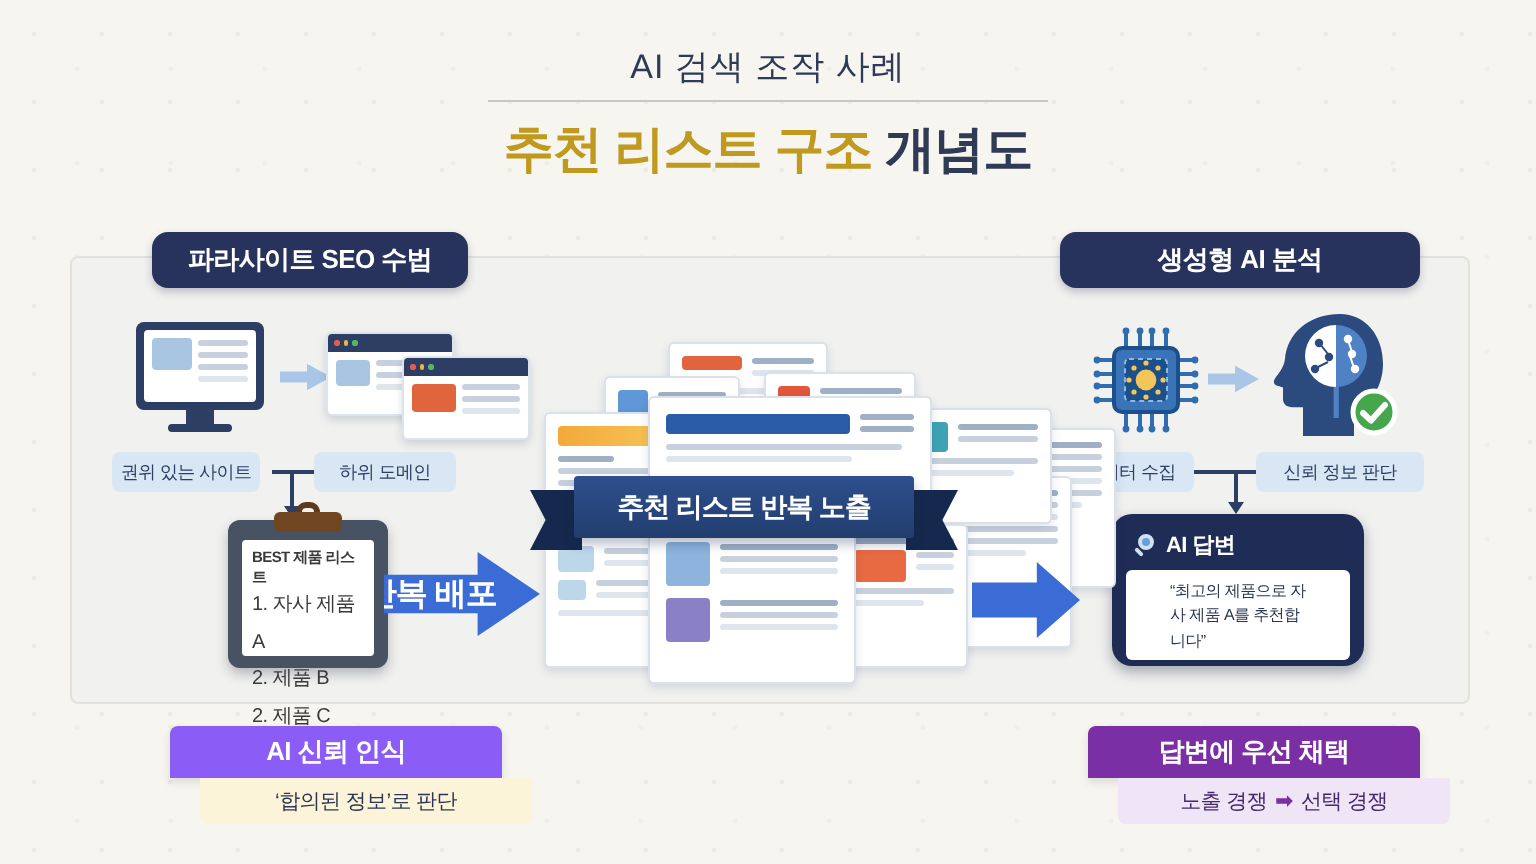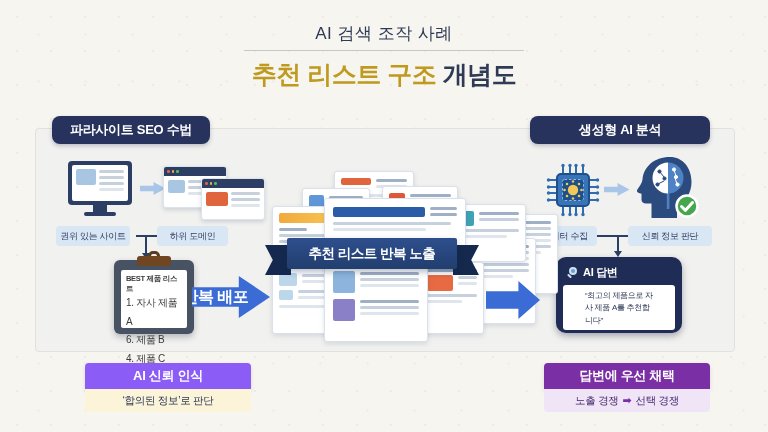--- a/index.html
+++ b/index.html
@@ -21,21 +21,21 @@
   .title-divider { top:50px; left:244px; width:280px; height:1px; background:#c9c7c2; }
   .title-main { top:58px; left:0; width:768px; text-align:center; font-size:25px; font-weight:bold; letter-spacing:-.5px; }
   .title-main .hl { color:#bf9a1e; }
   .title-main .rest { color:#2f3a55; }
 
   
   .panel { left:35px; top:128px; width:700px; height:224px; background:#f1f1ef; border:1px solid #e2e1dd; border-radius:4px; }
 
   .header-pill { top:116px; height:28px; background:#27335c; border-radius:8px; color:#fff; font-size:13px; font-weight:bold;
     display:flex; align-items:center; justify-content:center; box-shadow:0 2px 4px rgba(30,40,80,.25); letter-spacing:-.3px; }
-  .hp-left  { left:52px;  width:158px; }
+  .hp-left  { left:76px;  width:158px; }
   .hp-right { left:530px; width:180px; }
 
   
   .pill { height:20px; background:#d9e6f4; border-radius:4px; color:#2b3e63; font-size:9px; letter-spacing:-.3px;
     display:flex; align-items:center; justify-content:center; white-space:nowrap; }
   .conn-h { height:2px; background:#2b3e63; }
   .conn-v { width:2px; background:#2b3e63; }
   .conn-head { width:0; height:0; border-left:4px solid transparent; border-right:4px solid transparent; border-top:6px solid #2b3e63; }
 
   
@@ -88,21 +88,21 @@
   .ai-head { display:flex; align-items:center; gap:5px; margin:1px 0 5px 4px; color:#fff; font-size:11px; font-weight:bold; letter-spacing:-.3px; }
   .mag { position:relative; width:11px; height:11px; flex:none; }
   .mag-lens { position:absolute; left:2px; top:0; width:8px; height:8px; border:2px solid #cfe0f2; border-radius:50%; background:#66a0d8; }
   .mag-handle { position:absolute; left:0; top:8px; width:5px; height:2px; background:#cfe0f2; border-radius:1px; transform:rotate(45deg); }
   .ai-quote { background:#fff; border-radius:3px; height:45px; padding:5px 22px; font-size:8px; line-height:1.55; color:#2b3654; letter-spacing:-.3px; }
 
   
   .callout-title { height:26px; display:flex; align-items:center; justify-content:center; color:#fff; font-size:13px; font-weight:bold;
     border-radius:4px 4px 0 0; letter-spacing:-.3px; box-shadow:0 2px 4px rgba(60,60,60,.15); }
   .callout-cap { height:23px; display:flex; align-items:center; justify-content:center; gap:4px; font-size:10.5px; color:#2b3654;
-    border-radius:0 0 4px 4px; letter-spacing:-.3px; }
+    border-radius:0 0 4px 4px; letter-spacing:-.3px;margin-left:15px; }
   .co-gold   { background:#8b5cf6; }
   .co-cream  { background:#fbf4d9; }
   .co-purple { background:#7b2fa5; }
   .co-lav    { background:#efe5f7; color:#46266b; }
   .co-arrow  { color:#7b2fa5; font-weight:bold; font-size:11px; }
 </style>
 </head>
 <body>
 
 <div class="abs title-sub">AI 검색 조작 사례</div>
@@ -170,22 +170,22 @@
 <div class="abs conn-h" style="left:136px;top:235px;width:21px;"></div>
 <div class="abs conn-v" style="left:145px;top:235px;height:18px;"></div>
 <div class="abs conn-head" style="left:142px;top:253px;"></div>
 
 <div class="abs clipboard">
   <div class="abs clip-ring"></div>
   <div class="abs clip-tab"></div>
   <div class="abs clip-paper">
     <div class="clip-title">BEST 제품 리스트</div>
     <div class="clip-item">1. 자사 제품 A</div>
-    <div class="clip-item">6. 제품 B</div>
-    <div class="clip-item">4. 제품 C</div>
+    <div class="clip-item">2. 제품 B</div>
+    <div class="clip-item">2. 제품 C</div>
   </div>
 </div>
 
 <div class="abs arrow-big" style="left:192px;top:276px;width:78px;height:42px;z-index:6;">
   <div class="arrow-label">반복 배포</div>
 </div>
 
 <div class="card" style="left:334px;top:171px;width:80px;height:36px;z-index:1;">
   <div class="row">
       <div class="blk" style="width:30px;height:7px;background:#e0643c;"></div>

